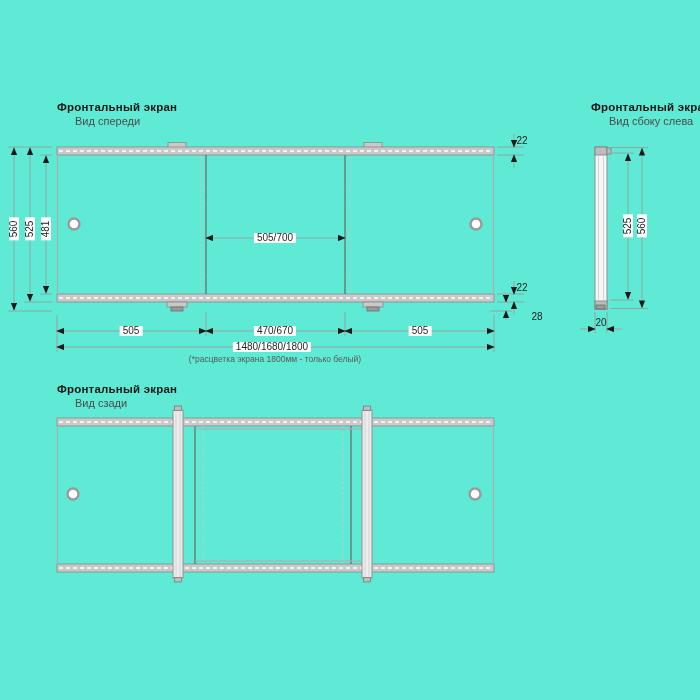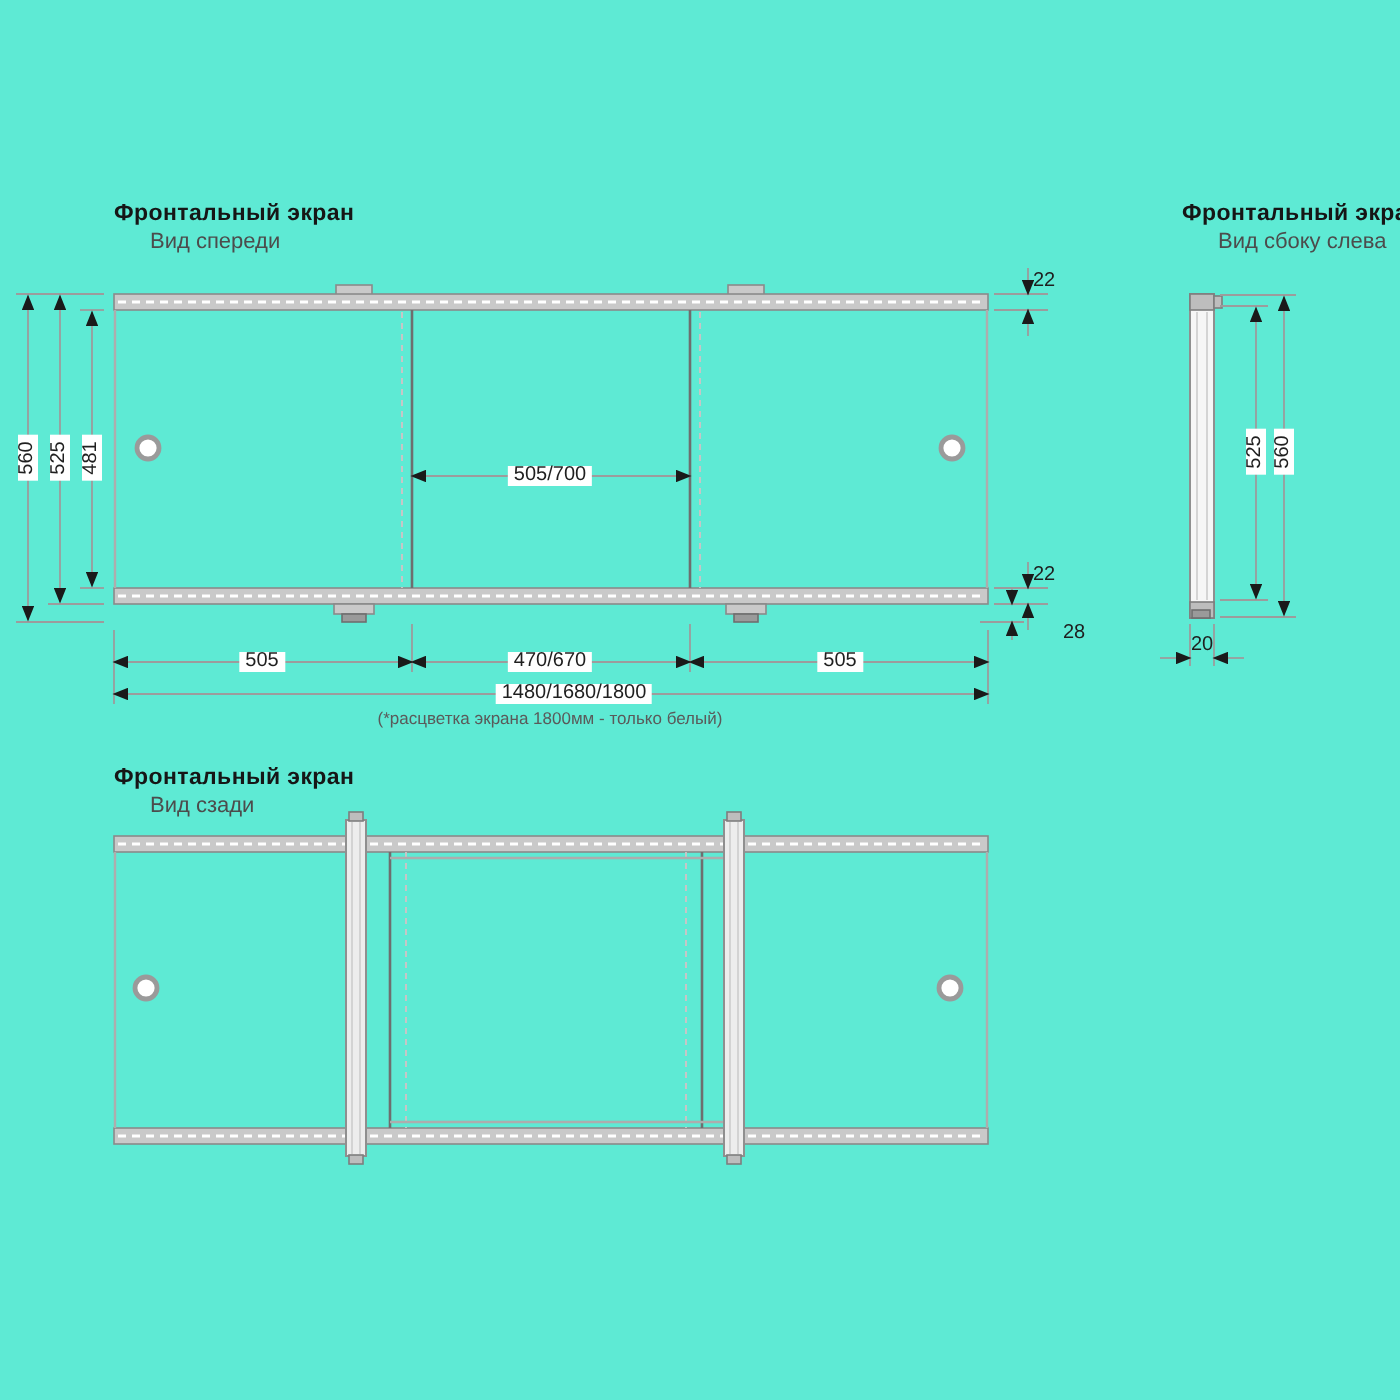--- a/index.html
+++ b/index.html
@@ -198,20 +198,20 @@
   <span class="dim-label rot" style="left:46px; top:229px;">481</span>
 
   <span class="dim-label nobg" style="left:522px; top:141px;">22</span>
   <span class="dim-label nobg" style="left:522px; top:288px;">22</span>
   <span class="dim-label nobg" style="left:497px; top:317px;margin-left:40px;">28</span>
 
   <span class="dim-label" style="left:275px; top:238px;">505/700</span>
   <span class="dim-label" style="left:131px; top:331px;">505</span>
   <span class="dim-label" style="left:275px; top:331px;">470/670</span>
   <span class="dim-label" style="left:420px; top:331px;">505</span>
-  <span class="dim-label" style="left:287px; top:347px;">1480/1680/1800</span>
+  <span class="dim-label" style="left:272px; top:347px;">1480/1680/1800</span>
   <span class="dim-label note nobg" style="left:275px; top:359px;">(*расцветка экрана 1800мм - только белый)</span>
 
   <span class="dim-label rot" style="left:628px; top:226px;">525</span>
   <span class="dim-label rot" style="left:642px; top:226px;">560</span>
   <span class="dim-label nobg" style="left:601px; top:323px;">20</span>
 
 </div>
 
 </body></html>

